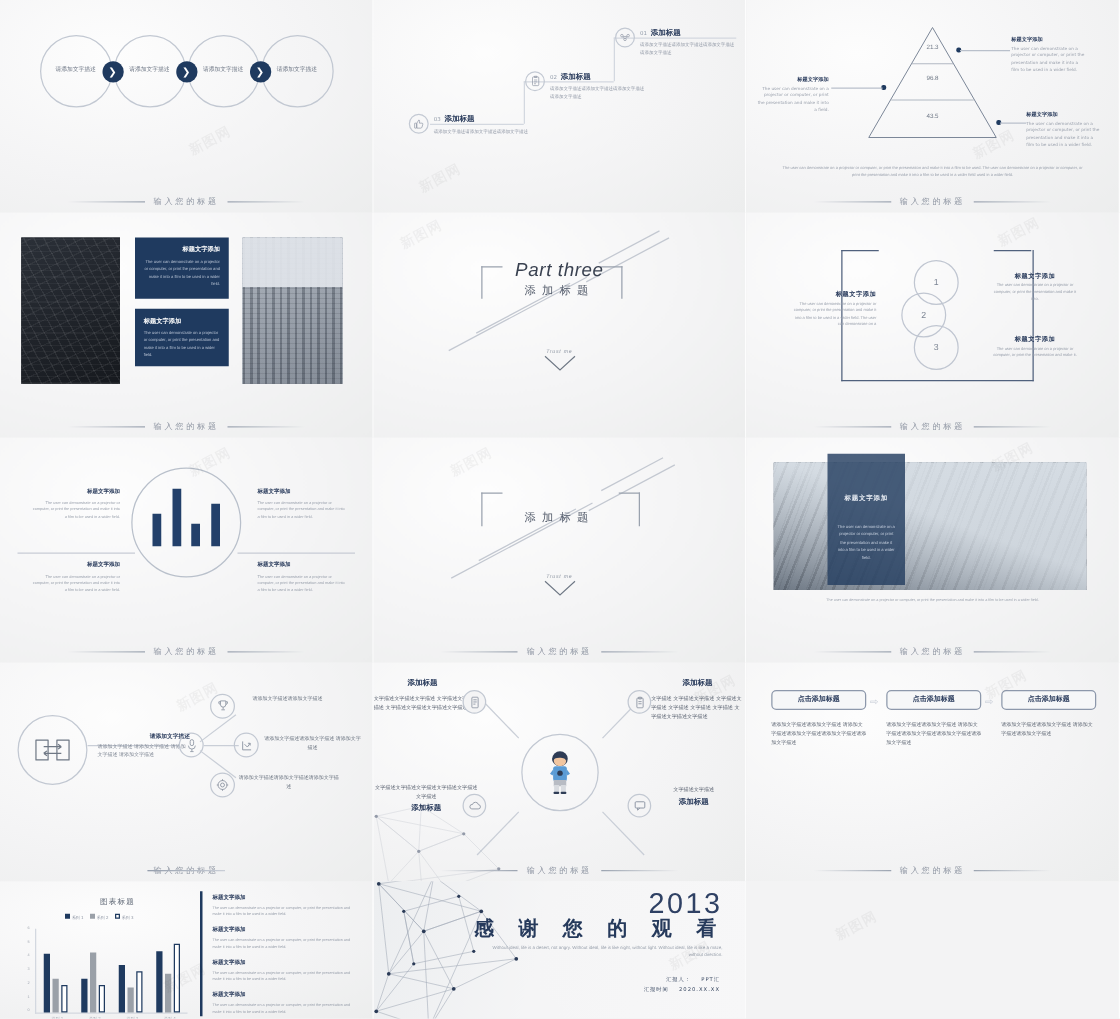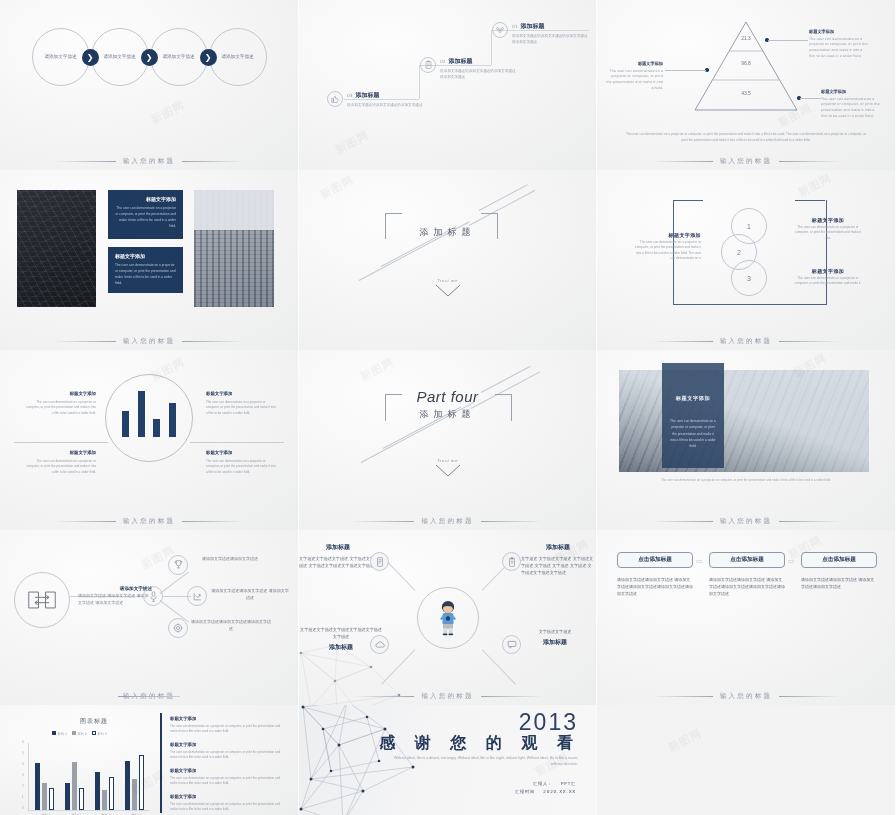--- a/index.html
+++ b/index.html
@@ -297,20 +297,23 @@
 
   <div class="slide pd">
     <div class="dl" style="left:60px;top:110px;width:125px;transform:rotate(-28deg);"></div>
     <div class="dl" style="left:82px;top:96px;width:85px;transform:rotate(-28deg);"></div>
     <div class="dl" style="left:170px;top:55px;width:75px;transform:rotate(-28deg);"></div>
     <div class="dl" style="left:180px;top:40px;width:55px;transform:rotate(-28deg);"></div>
 
     <div class="bracket" style="left:86px;top:43px;width:16px;height:25px;border-right:none;border-bottom:none;"></div>
     <div class="bracket" style="left:182px;top:43px;width:16px;height:25px;border-left:none;border-bottom:none;"></div>
 
+    <div style="position:absolute;left:0;right:0;top:38px;text-align:center;">
+      <div class="en">Part three</div>
+    </div>
     <div style="position:absolute;left:0;right:0;top:56px;text-align:center;">
       <div class="zh cn">添加标题</div>
     </div>
 
     <div style="position:absolute;left:0;right:0;top:108px;text-align:center;">
       <div class="trust">Trust me</div>
       <svg width="26" height="14" viewBox="0 0 26 14" style="margin-top:1px;">
         <path d="M1 1 L13 12 L25 1" fill="none" stroke="#6f7885" stroke-width="0.9"></path>
       </svg>
     </div>
@@ -393,23 +396,20 @@
 
   <div class="slide pd">
     <div class="dl" style="left:62px;top:112px;width:128px;transform:rotate(-28deg);"></div>
     <div class="dl" style="left:84px;top:98px;width:88px;transform:rotate(-28deg);"></div>
     <div class="dl" style="left:172px;top:58px;width:78px;transform:rotate(-28deg);"></div>
     <div class="dl" style="left:182px;top:42px;width:56px;transform:rotate(-28deg);"></div>
 
     <div class="bracket" style="left:86px;top:44px;width:16px;height:26px;border-right:none;border-bottom:none;"></div>
     <div class="bracket" style="left:196px;top:44px;width:16px;height:26px;border-left:none;border-bottom:none;"></div>
 
-    <div style="position:absolute;left:0;right:0;top:38px;text-align:center;">
-      <div class="en">Part four</div>
-    </div>
     <div style="position:absolute;left:0;right:0;top:58px;text-align:center;">
       <div class="zh cn">添加标题</div>
     </div>
 
     <div style="position:absolute;left:0;right:0;top:108px;text-align:center;">
       <div class="trust">Trust me</div>
       <svg width="26" height="14" viewBox="0 0 26 14" style="margin-top:1px;">
         <path d="M1 1 L13 12 L25 1" fill="none" stroke="#6f7885" stroke-width="0.9"></path>
       </svg>
     </div>

